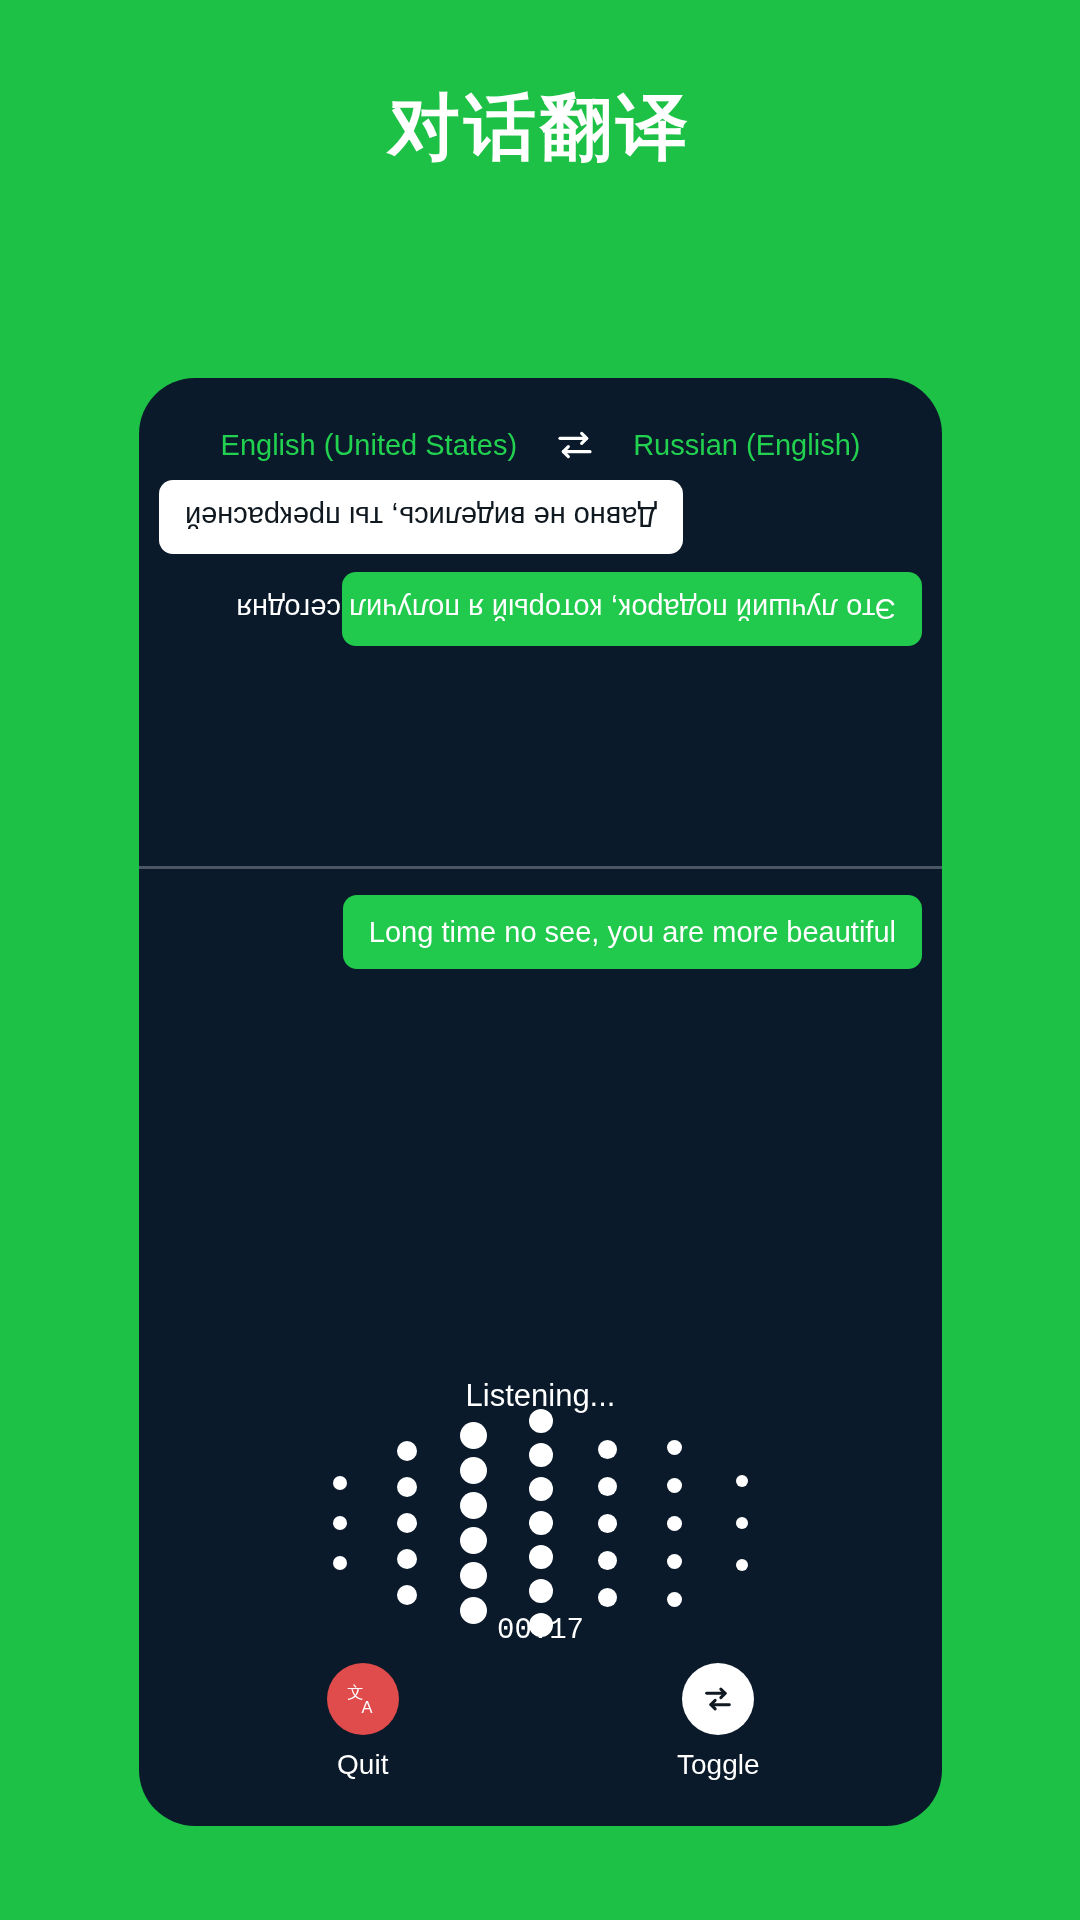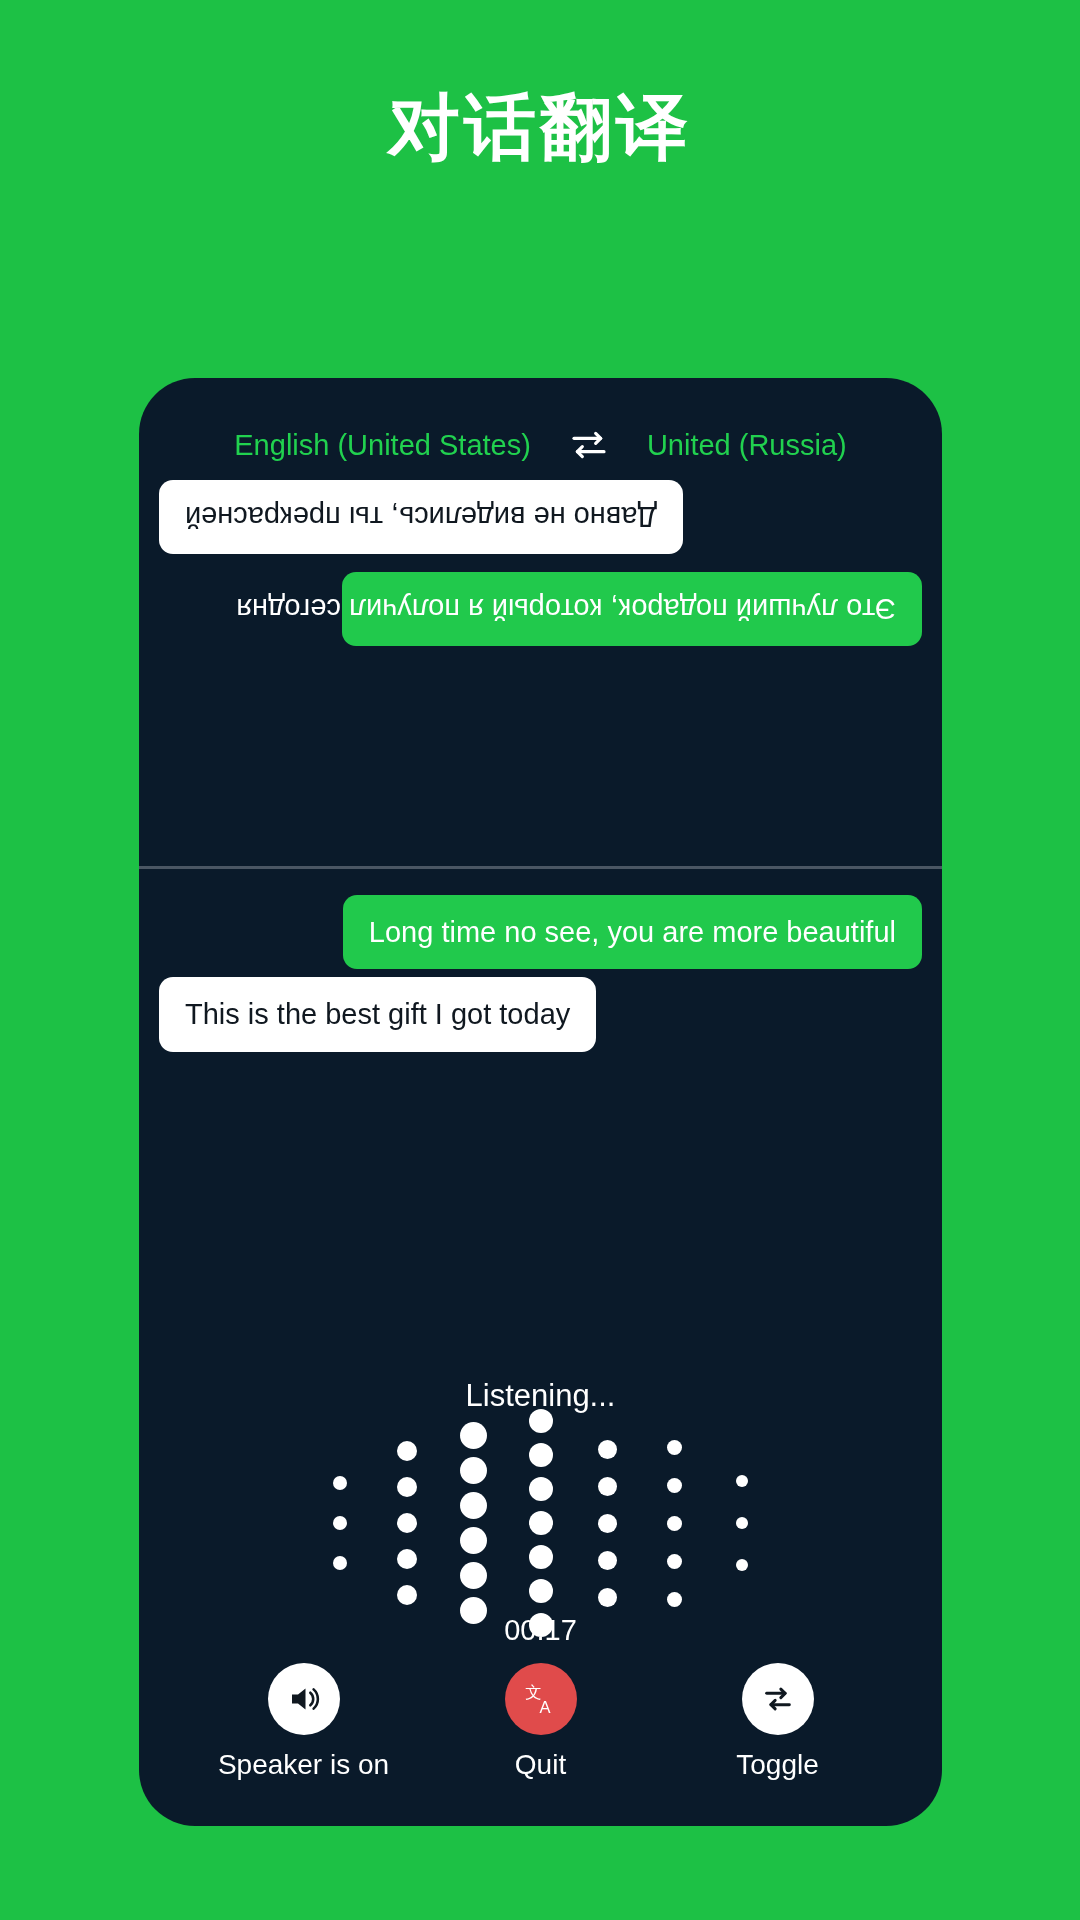--- a/index.html
+++ b/index.html
@@ -129,20 +129,21 @@
     border-radius:50%;
     flex:0 0 auto;
   }
   
   #timer {
     position:absolute;
     top:1236px; left:0; width:803px;
     text-align:center;
     color:#ffffff;
     font-size:29px;
+    font-family:Liberation Mono, monospace;
   }
   
   #controls {
     position:absolute;
     top:1285px; left:0; width:803px;
     display:flex;
     justify-content:space-around;
     align-items:flex-start;
     padding:0 46px;
   }
@@ -181,40 +182,37 @@
 
     <div id="swap-icon">
       <svg width="40" height="40" viewBox="0 0 24 24" fill="none" stroke="currentColor" stroke-width="1.9" stroke-linecap="round" stroke-linejoin="round">
         <path d="M3 8h16"></path>
           <path d="M16 5l3 3-3 3"></path>
         <path d="M21 16H5"></path>
           <path d="M8 13l-3 3 3 3"></path>
       </svg>
     </div>
 
-    <div class="lang-chip">United (Russia)</div>
+    <div class="lang-chip">Russian (English)</div>
   </div>
 
   <div id="pane-top">
       <div class="bubble-row left">
         <div class="bubble accent">Это лучший подарок, который я получил сегодня</div>
       </div>
       <div class="bubble-row right">
         <div class="bubble plain">Давно не виделись, ты прекрасней</div>
       </div>
     </div>
 
   <div id="divider"></div>
 
   <div id="pane-bottom">
       <div class="bubble-row right">
         <div class="bubble accent">Long time no see, you are more beautiful</div>
-      </div>
-      <div class="bubble-row left">
-        <div class="bubble plain">This is the best gift I got today</div>
       </div>
     </div>
 
   <div id="listening-label">Listening...</div>
 
   <div id="waveform">
       <div class="wave-col" style="gap: 26px;">
         <div class="wave-dot" style="width: 14px; height: 14px; background: rgb(255, 255, 255);"></div>
         <div class="wave-dot" style="width: 14px; height: 14px; background: rgb(255, 255, 255);"></div>
         <div class="wave-dot" style="width: 14px; height: 14px; background: rgb(255, 255, 255);"></div>
@@ -260,30 +258,20 @@
       <div class="wave-col" style="gap: 30px;">
         <div class="wave-dot" style="width: 12px; height: 12px; background: rgb(255, 255, 255);"></div>
         <div class="wave-dot" style="width: 12px; height: 12px; background: rgb(255, 255, 255);"></div>
         <div class="wave-dot" style="width: 12px; height: 12px; background: rgb(255, 255, 255);"></div>
       </div>
     </div>
 
   <div id="timer">00:17</div>
 
   <div id="controls">
-      <div class="ctrl">
-        <div class="ctrl-circle white">
-          <svg width="36" height="36" viewBox="0 0 24 24" fill="currentColor">
-            <path d="M4 9v6h4l5 4V5L8 9H4z"></path>
-            <path d="M16.2 7.8a5.5 5.5 0 0 1 0 8.4" fill="none" stroke="currentColor" stroke-width="1.7" stroke-linecap="round"></path>
-            <path d="M18.4 5.6a8.6 8.6 0 0 1 0 12.8" fill="none" stroke="currentColor" stroke-width="1.7" stroke-linecap="round"></path>
-          </svg>
-        </div>
-        <div class="ctrl-label">Speaker is on</div>
-      </div>
       <div class="ctrl">
         <div class="ctrl-circle red">
           <svg width="36" height="36" viewBox="0 0 24 24" fill="currentColor">
             <text x="1.5" y="11.5" font-size="11" font-family="DejaVu Sans, sans-serif" fill="currentColor">文</text>
             <text x="11" y="21" font-size="11" font-family="Liberation Sans, sans-serif" fill="currentColor">A</text>
           </svg>
         </div>
         <div class="ctrl-label">Quit</div>
       </div>
       <div class="ctrl">

